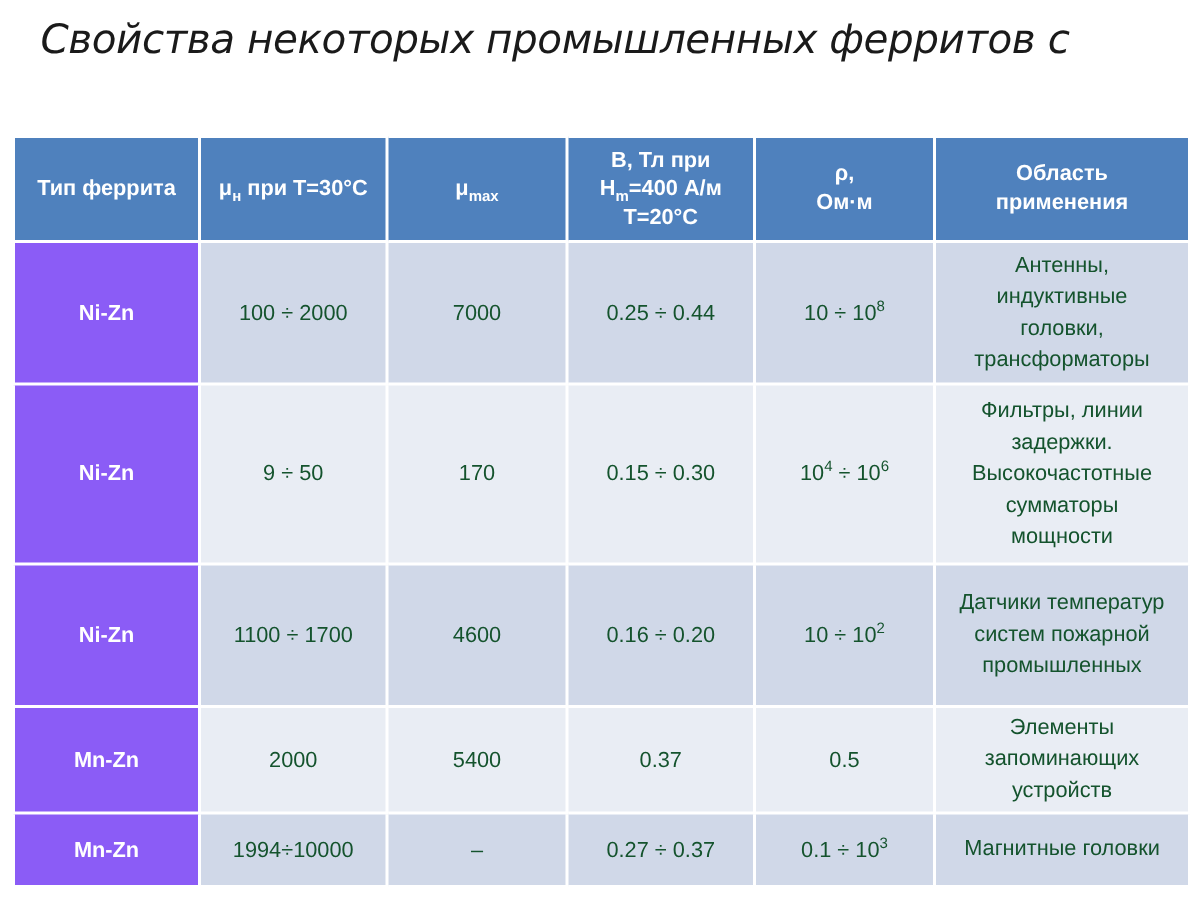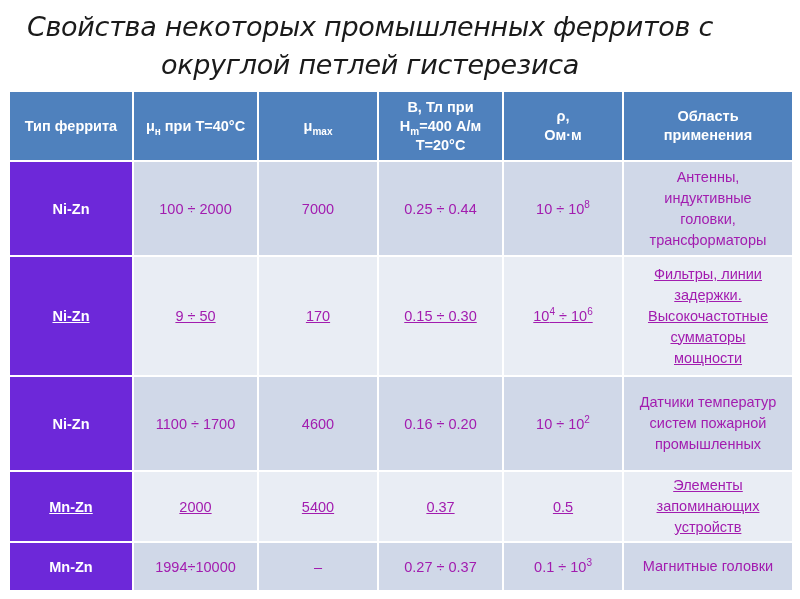--- a/index.html
+++ b/index.html
@@ -14,54 +14,53 @@
       font-size: 27px; line-height: 38px;
       font-family: "DejaVu Sans", sans-serif; font-weight: normal;
       letter-spacing: -0.3px;
     }
     table.ferr {
       position: absolute; left: 8px; top: 90px;
       width: 784px; border-collapse: collapse; table-layout: fixed;
     }
     table.ferr td, table.ferr th {
       border: 2px solid #ffffff; text-align: center; vertical-align: middle;
-      padding: 0 4px; font-size: 14.5px; color: #a21caf;
+      padding: 0 4px; font-size: 14.5px; color: #14532d;
     }
     table.ferr th {
       background: #4f81bd; color: #ffffff; font-weight: bold; height: 68px;
       line-height: 19px;
     }
     td.type { background: #4f81bd; color: #fff !important; font-weight: bold; }
     tr.odd td { background: #d0d8e8; }
-    tr.even td { background: #e9edf4; text-decoration: underline; }
-    tr.odd td.type, tr.even td.type { background: #6d28d9; margin-top: 24px; }
+    tr.even td { background: #e9edf4; }
+    tr.odd td.type, tr.even td.type { background: #8b5cf6; margin-top: 24px; }
     td.app { line-height: 21px; }
     sub, sup { font-size: 10px; line-height: 0; }
   </style>
 </head>
 <body>
 
 <div class="title">
   <div>Свойства некоторых промышленных ферритов с</div>
-  <div>округлой петлей гистерезиса</div>
 </div>
 
 <table class="ferr">
   <colgroup>
     <col style="width:124px">
       <col style="width:125px">
       <col style="width:120px">
     <col style="width:125px">
       <col style="width:120px">
       <col style="width:170px">
   </colgroup>
   <tbody>
       <tr>
     <th><span>Тип феррита</span></th>
-    <th><span>μ</span><sub>н</sub><span> при T=40°C</span></th>
+    <th><span>μ</span><sub>н</sub><span> при T=30°C</span></th>
     <th><span>μ</span><sub>max</sub></th>
     <th>
       <div>B, Тл при</div>
       <div><span>H</span><sub>m</sub><span>=400 А/м</span></div>
       <div>T=20°C</div>
     </th>
     <th>
       <div>ρ,</div>
       <div>Ом·м</div>
     </th>

